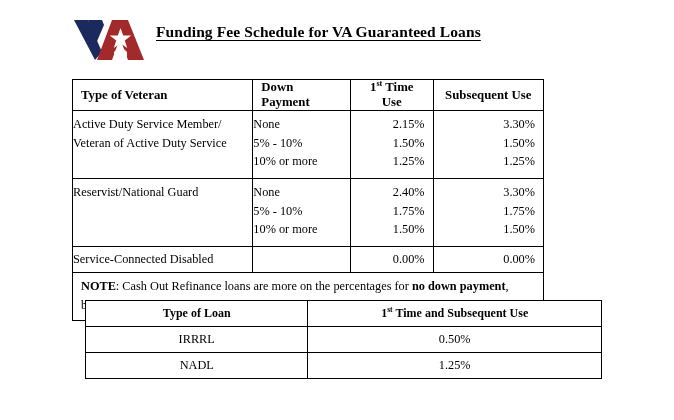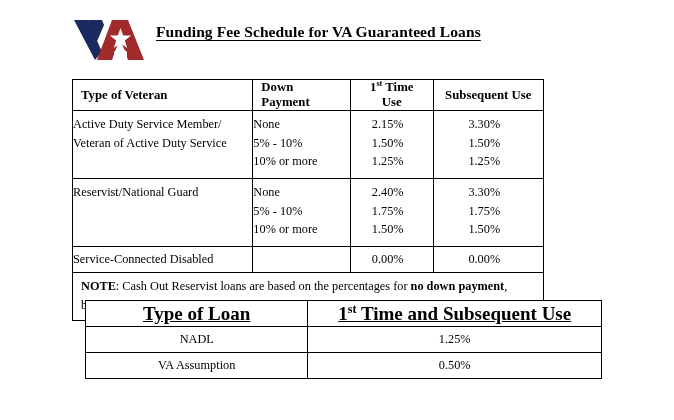--- a/index.html
+++ b/index.html
@@ -76,21 +76,21 @@
     vertical-align: middle;
     padding: 0 8px;
   }
   #fee-table thead th.h-left { text-align: left; }
   #fee-table thead th.h-center { text-align: center; }
 
   #fee-table tbody td {
     padding: 4px 8px 7px 0;
     line-height: 1.52;
   }
-  #fee-table tbody td.num { text-align: center; }
+  #fee-table tbody td.num { text-align: right; }
   #fee-table tbody td.pad-tall { height: 55px; }
   #fee-table tbody td.single { padding-top: 3px; padding-bottom: 3px; }
 
   .note-cell {
     padding: 4px 8px 6px 8px !important;
     line-height: 1.5;
     text-align: left;
   }
   .note-cell b { font-weight: bold; }
 
@@ -104,22 +104,21 @@
   #loan-table .l1 { width: 222px; }
   #loan-table .l2 { width: 293px; }
   #loan-table th, #loan-table td {
     text-align: center;
     height: 25px;
     vertical-align: middle;
     padding: 0 6px;
   }
   #loan-table thead th {
     font-weight: bold;
-    font-size: 19px;
-    text-decoration: underline;
+    font-size: 12px;
   }
 
   sup {
     font-size: 0.64em;
     vertical-align: super;
     line-height: 0;
   }
 
   .ml { display: block; }
   .bottom-ghost {
@@ -216,41 +215,41 @@
     </tr>
 
     <tr>
       <td class="single">Service-Connected Disabled</td>
       <td class="single"></td>
       <td class="single num">0.00%</td>
       <td class="single num">0.00%</td>
     </tr>
 
     <tr>
-      <td class="note-cell" colspan="4"><b>NOTE</b><span>: Cash Out Reservist loans are based on the percentages for </span><b>no down payment</b><span>, based on first time or subsequent use.</span></td>
+      <td class="note-cell" colspan="4"><b>NOTE</b><span>: Cash Out Refinance loans are more on the percentages for </span><b>no down payment</b><span>, based on first time or subsequent use.</span></td>
     </tr>
   </tbody>
 </table>
 
 <table id="loan-table" class="doc-table">
   <colgroup>
     <col class="l1">
       <col class="l2">
   </colgroup>
   <thead>
     <tr>
       <th>Type of Loan</th>
       <th><span>1</span><sup>st</sup><span> Time and Subsequent Use</span></th>
     </tr>
   </thead>
   <tbody>
     <tr>
+      <td>IRRRL</td>
+      <td>0.50%</td>
+    </tr>
+    <tr>
       <td>NADL</td>
       <td>1.25%</td>
     </tr>
-    <tr>
-      <td>VA Assumption</td>
-      <td>0.50%</td>
-    </tr>
   </tbody>
 </table>
 
 <div class="bottom-ghost"></div>
 
 </body></html>

